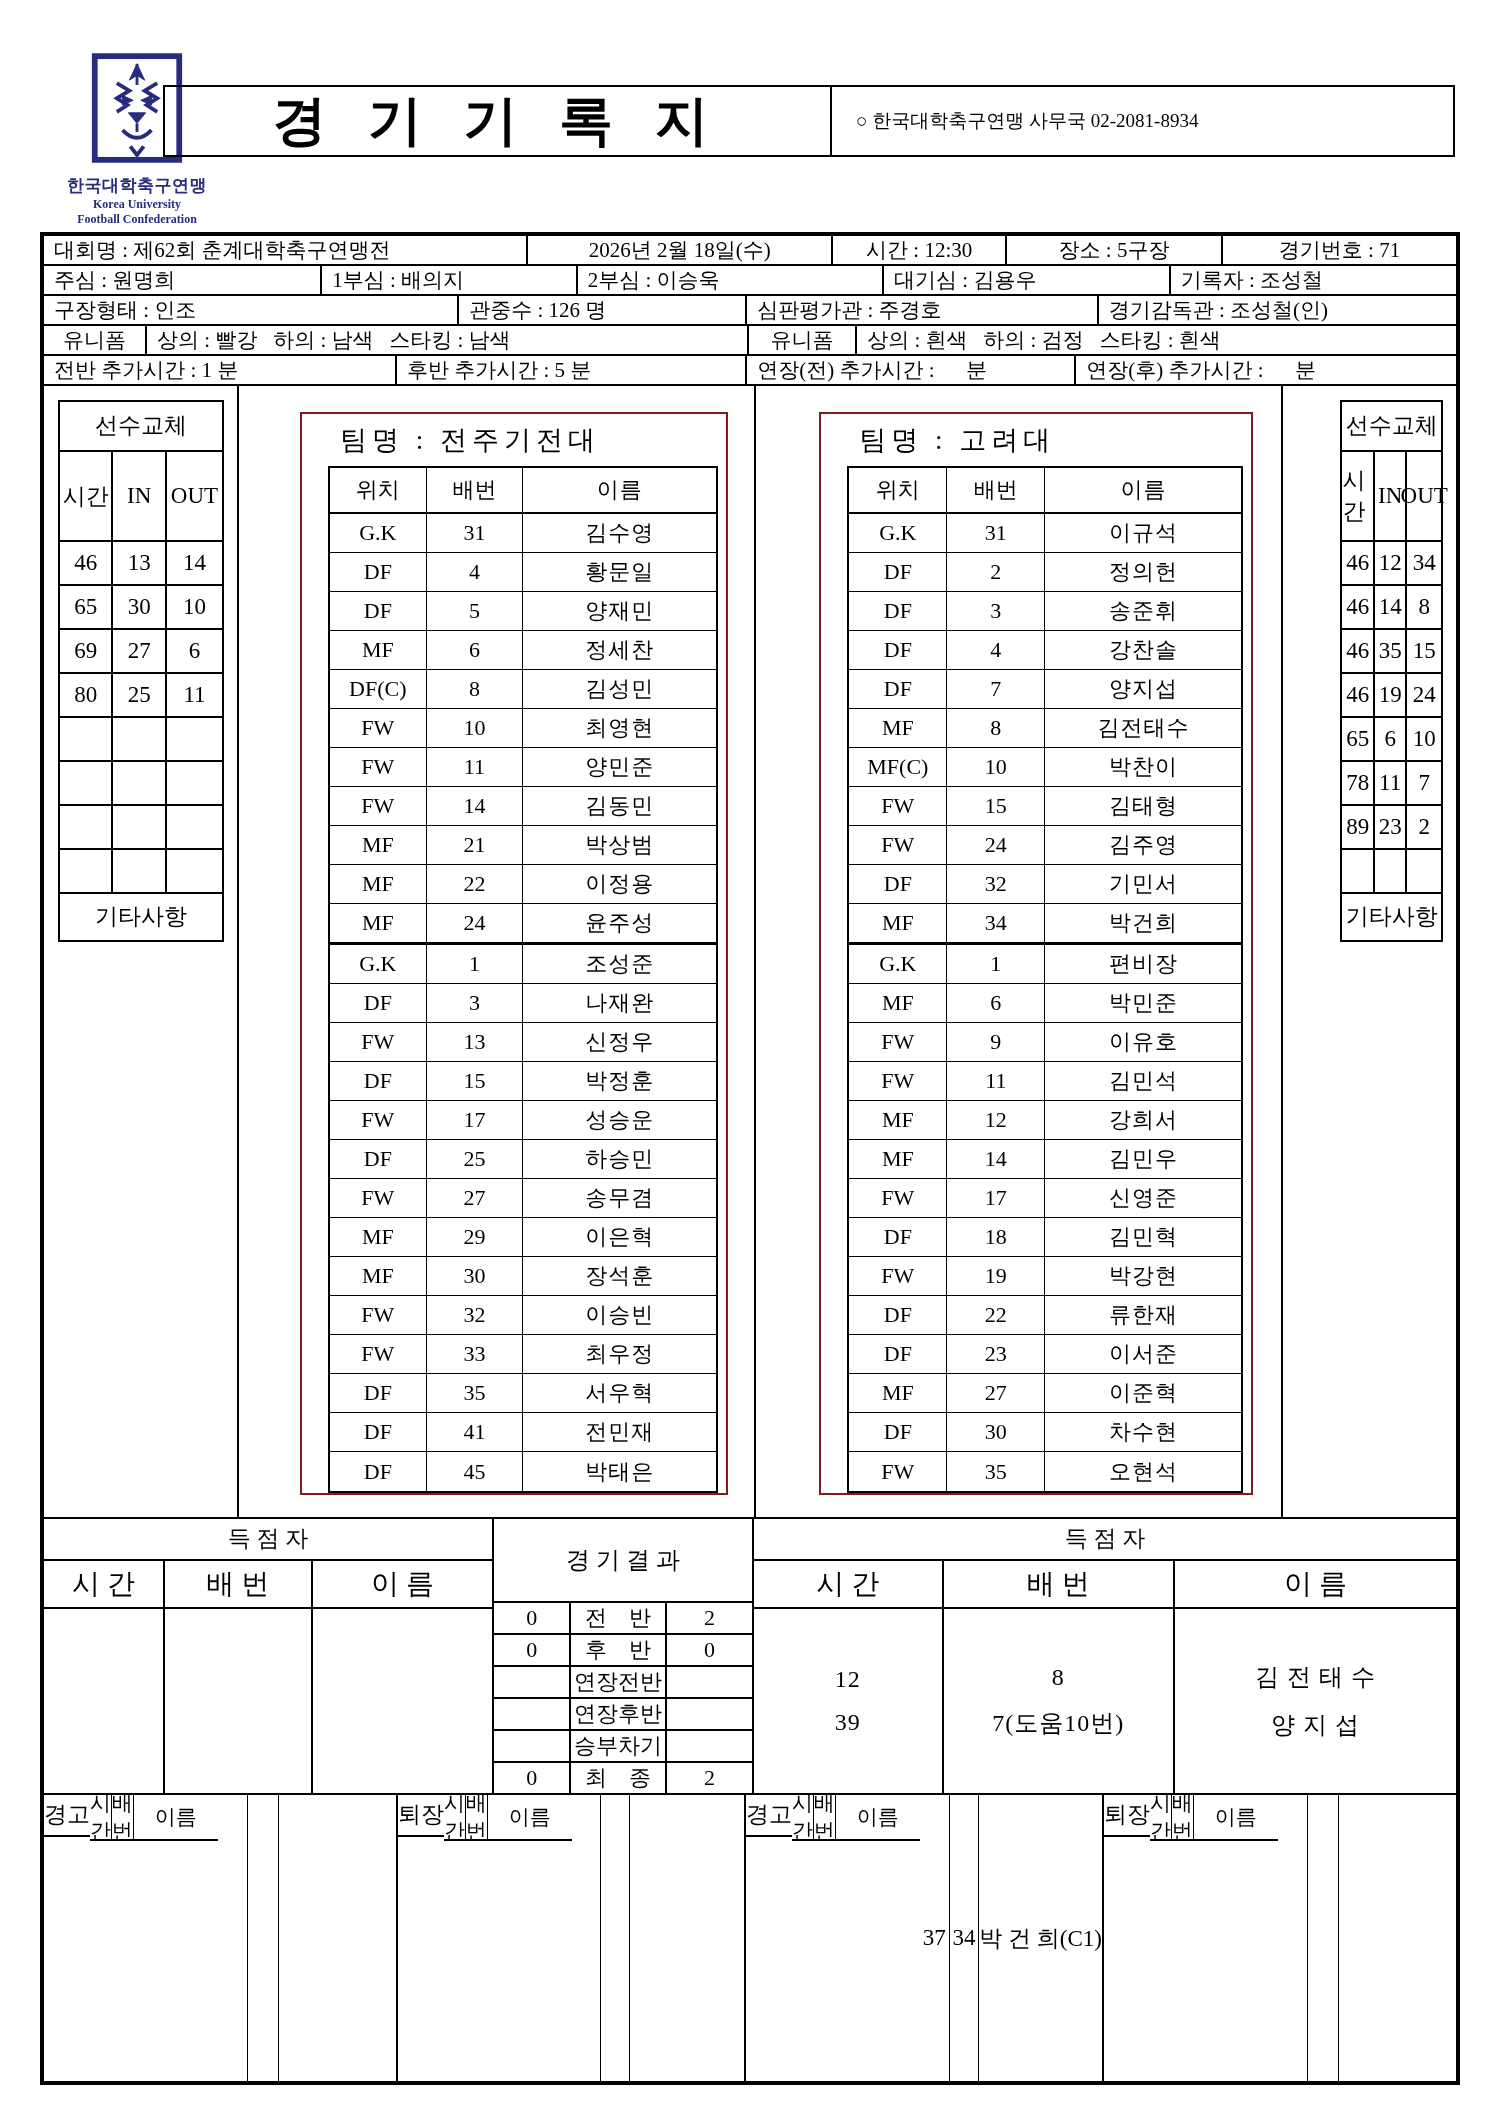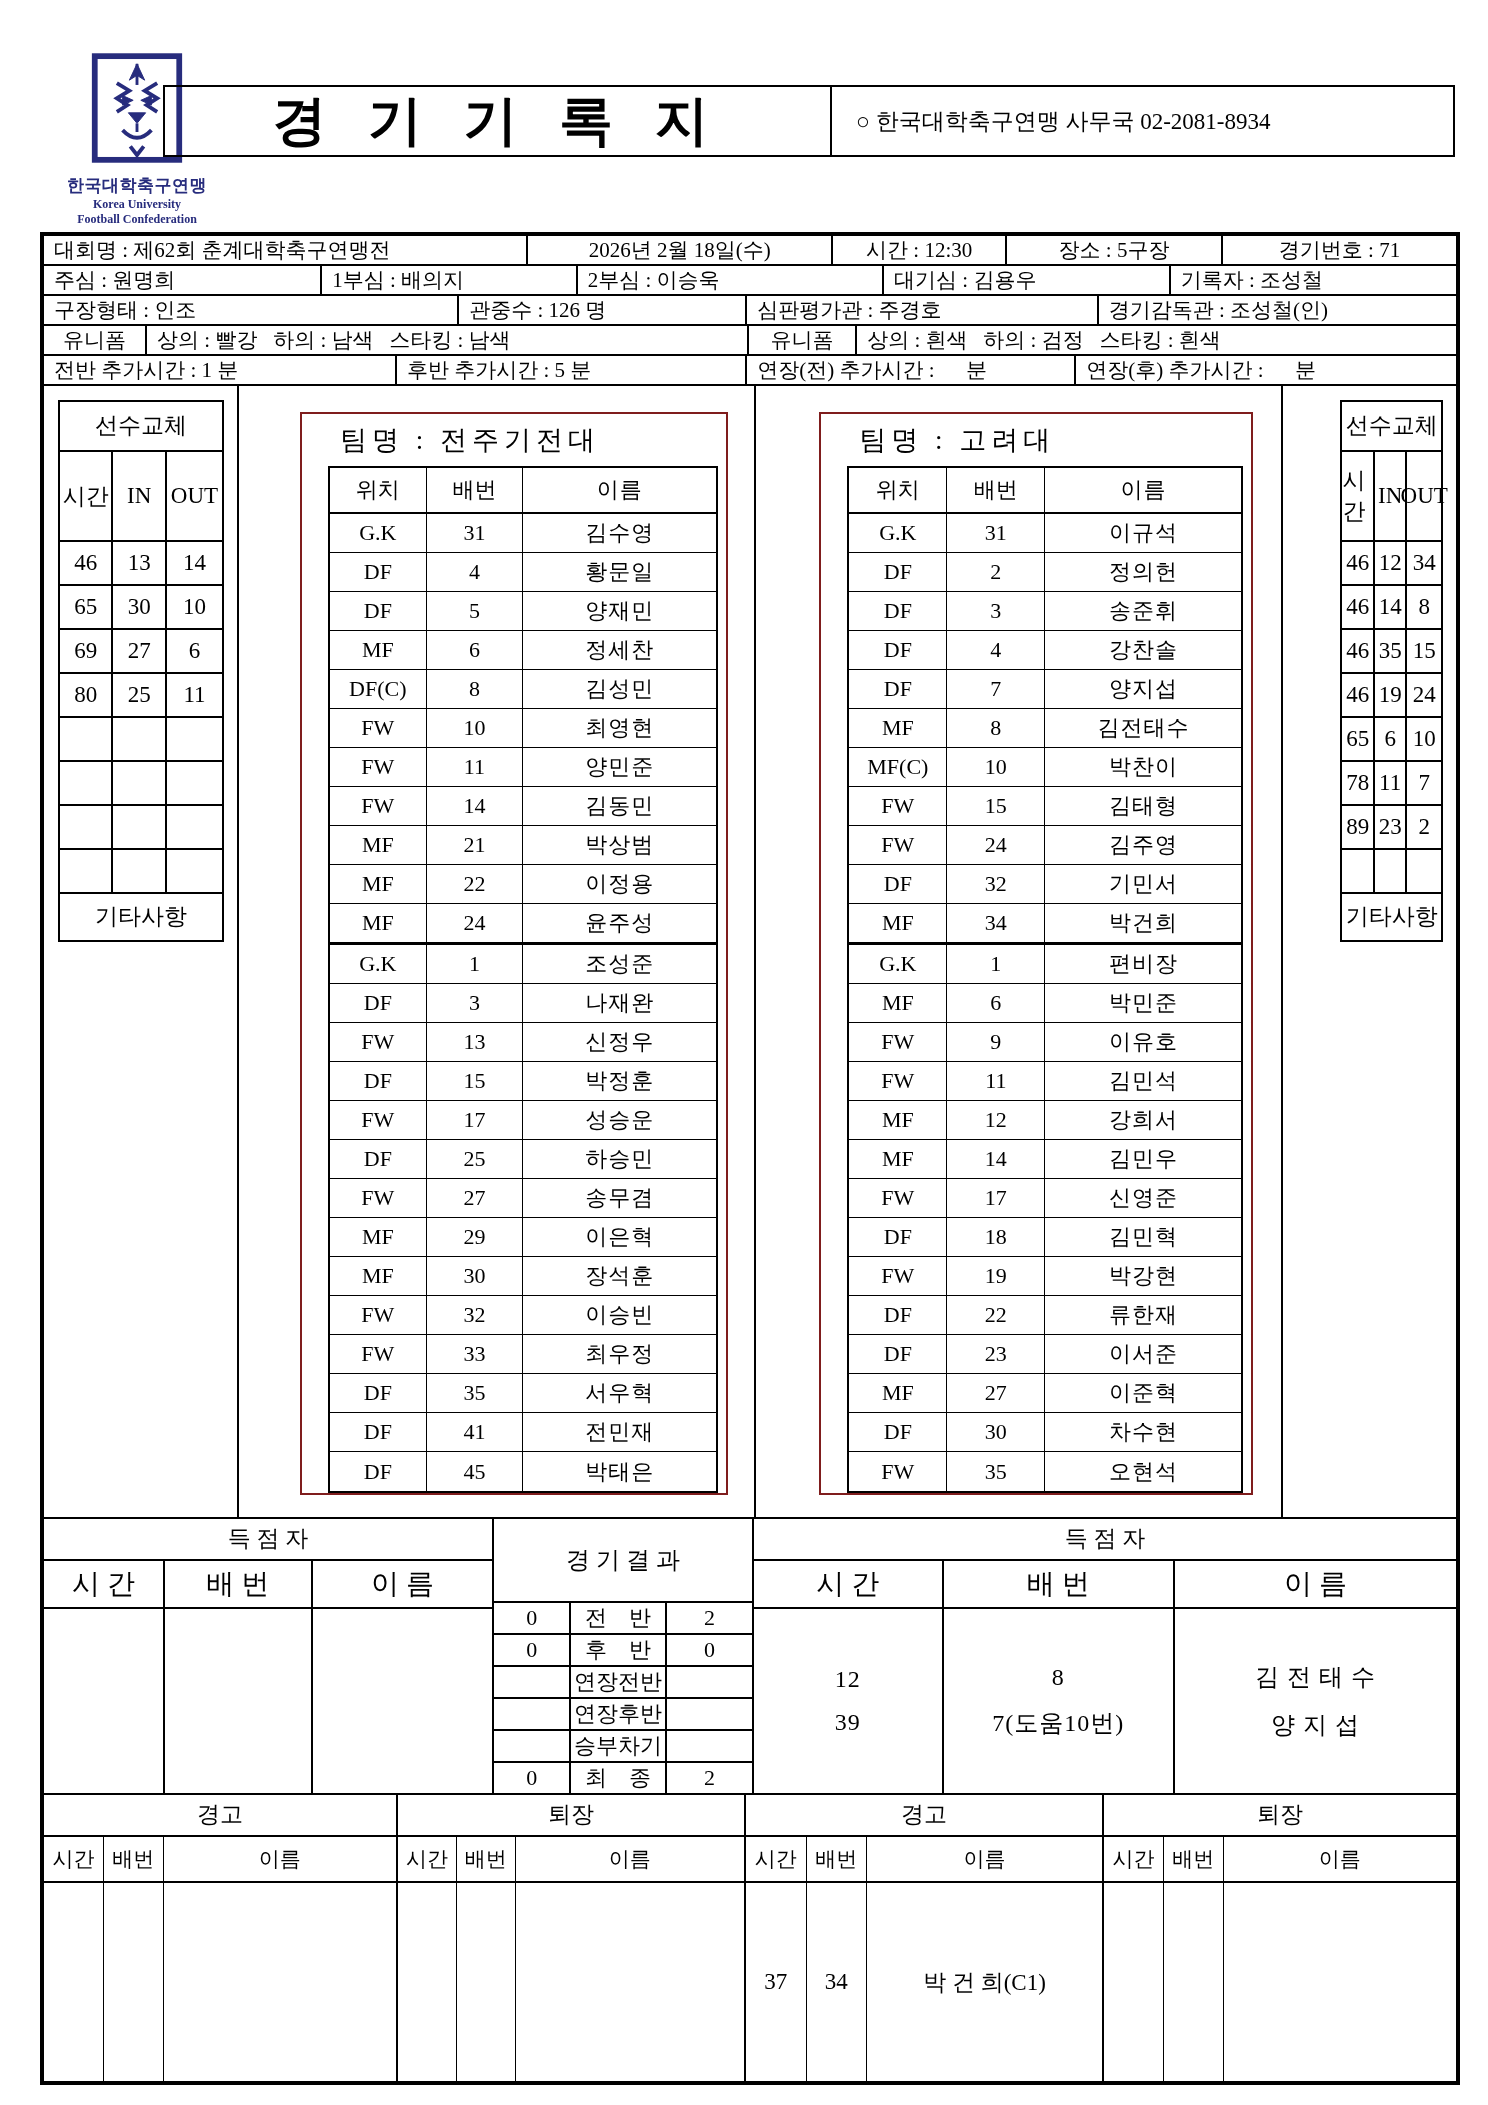--- a/index.html
+++ b/index.html
@@ -18,21 +18,21 @@
   .logo-en { font-size: 12px; font-weight: bold; line-height: 1.25; }
   .titlebar {
     position: absolute; left: 163px; top: 85px; width: 1292px; height: 72px;
     border: 2px solid #000; display: flex;
   }
   .title-main {
     width: 667px; border-right: 2px solid #000;
     display: flex; align-items: center; justify-content: center;
     font-size: 54px; font-weight: bold; letter-spacing: 14px; white-space: pre;
   }
-  .title-contact { flex: 1; display: flex; align-items: center; padding-left: 24px; font-size: 23px; white-space: pre; }
+  .title-contact { flex: 1; display: flex; align-items: center; padding-left: 24px; font-size: 19px; white-space: pre; }
 
   
   .main {
     position: absolute; left: 40px; top: 232px; width: 1420px; height: 1853px;
     border: 4px solid #000; display: flex; flex-direction: column;
   }
   
   .info-row { display: flex; height: 30px; border-bottom: 2px solid #000; flex: none; }
   .ic { border-right: 2px solid #000; display: flex; align-items: center;
         padding: 0 10px; font-size: 21px; white-space: pre; overflow: hidden; }
@@ -91,21 +91,21 @@
   .res-rows { flex: 1; display: flex; flex-direction: column; }
   .res-rows .res-row { flex: 1; display: flex; border-bottom: 2px solid #000; }
   .res-rows .res-row:last-child { border-bottom: none; }
   .res-c { display: flex; align-items: center; justify-content: center; font-size: 22px; white-space: pre; }
   .res-c.h { width: 30%; border-right: 2px solid #000; }
   .res-c.l { width: 37%; border-right: 2px solid #000; }
   .res-c.a { flex: 1; }
 
   
   .cards-band { display: flex; flex: 1; }
-  .card-group { border-right: 2px solid #000; display: flex; flex-direction: column; }
+  .card-group { border-right: 2px solid #000; display: flex; flex-direction: row; }
   .card-group.g1 { width: 354px; } .card-group.g2 { width: 348px; }
   .card-group.g3 { width: 358px; } .card-group.g4 { flex: 1; border-right: none; }
   .cg-title { height: 42px; border-bottom: 2px solid #000; text-align: center; line-height: 40px; font-size: 23px; }
   .cg-head { display: flex; height: 46px; border-bottom: 2px solid #000; }
   .cg-hc { display: flex; align-items: center; justify-content: center; font-size: 21px; }
   .cg-body { flex: 1; display: flex; }
   .cg-col { display: flex; flex-direction: column; align-items: center; justify-content: center; gap: 12px; font-size: 23px; }
   .cw-t { width: 17%; border-right: 1px solid #000; }
   .cw-n { width: 17%; border-right: 1px solid #000; }
   .cw-m { flex: 1; }

